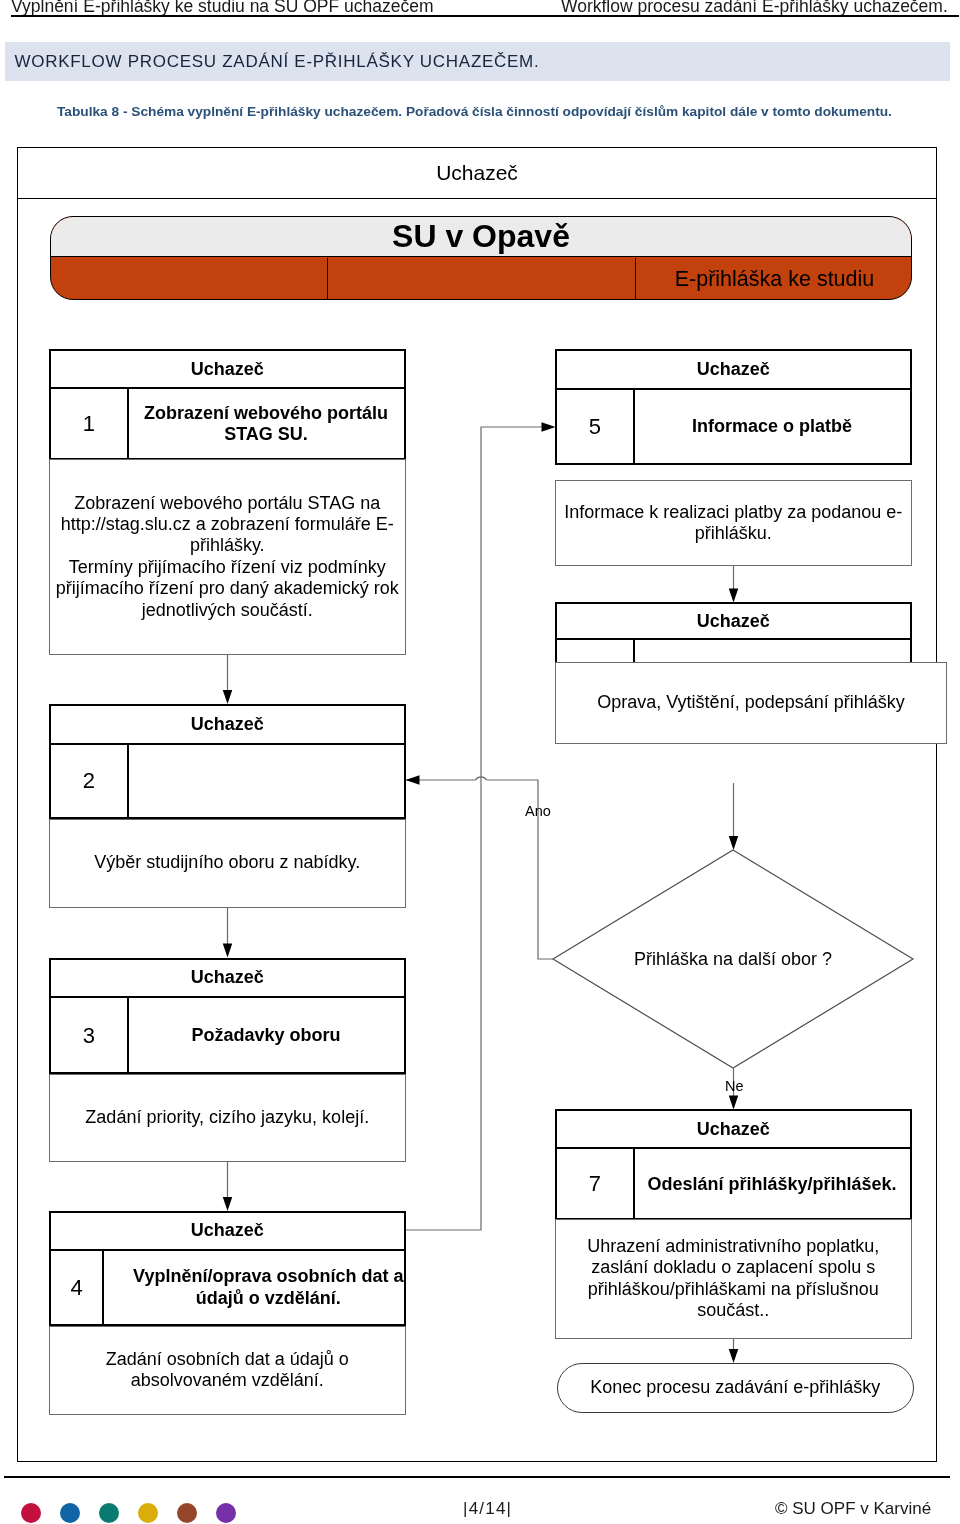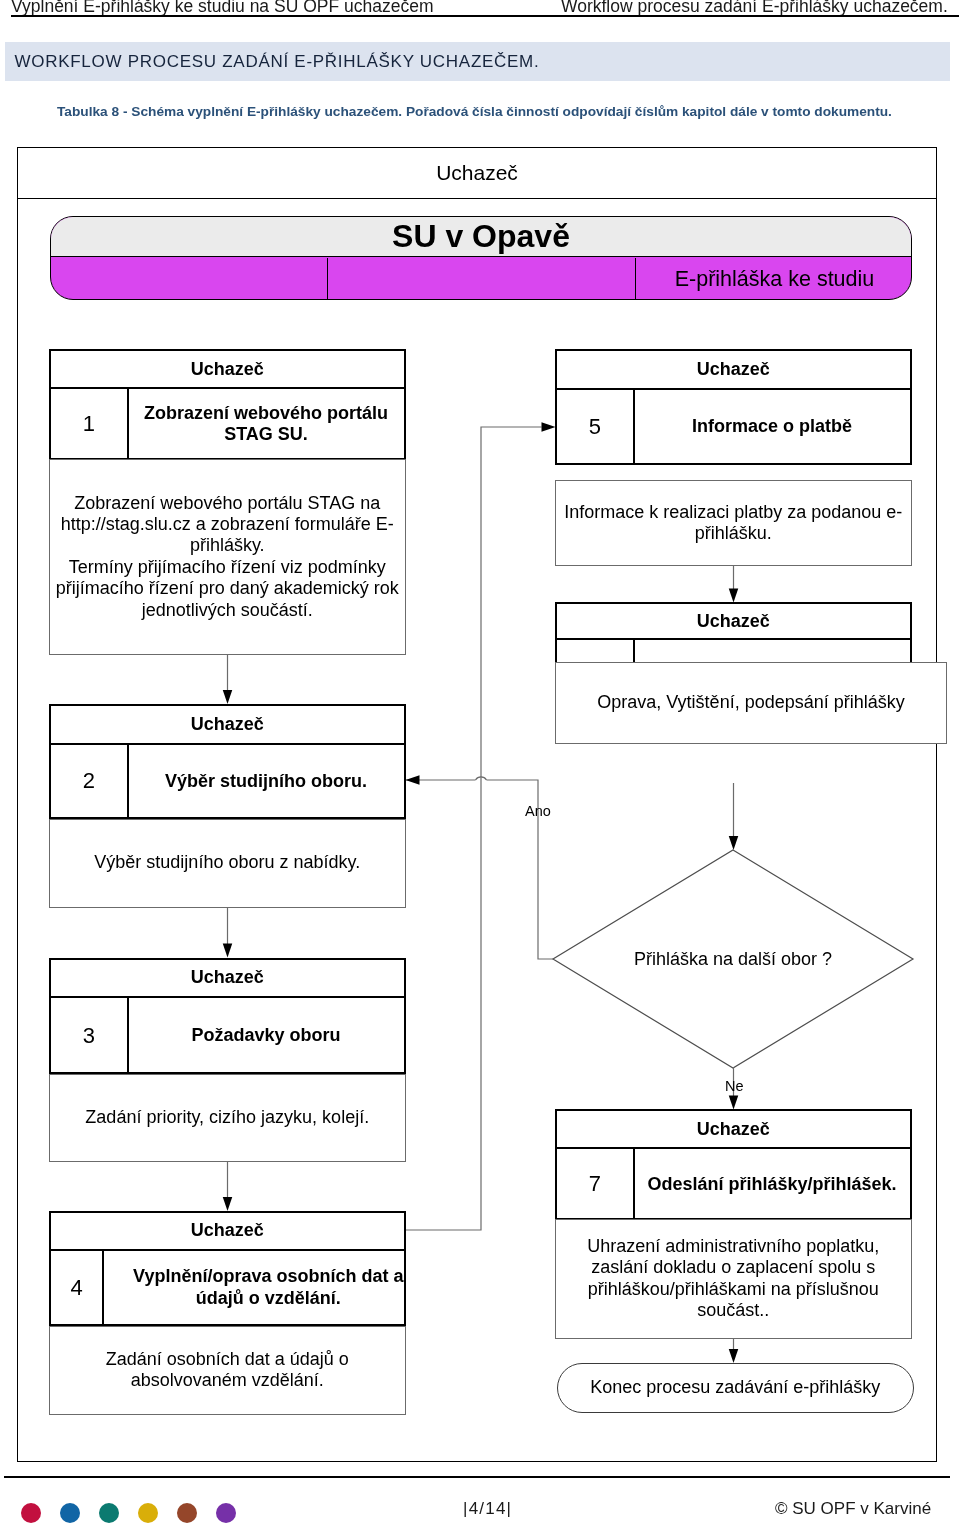--- a/index.html
+++ b/index.html
@@ -23,21 +23,21 @@
   #caption{left:57px;top:103px;font-size:13.7px;font-weight:700;color:#2b5179;
            line-height:18px;white-space:nowrap;}
 
   
   #frame{left:17px;top:147px;width:920px;height:1315px;border:1.6px solid #000;box-sizing:border-box;}
   #lane-sep{left:17px;top:198px;width:920px;height:1.3px;background:#000;}
   #lane-label{left:17px;top:161px;width:920px;text-align:center;font-size:21px;color:#000;}
 
   
   #pool{left:50px;top:215.5px;width:862px;height:84px;border:1.5px solid #000;
-        border-radius:23px;box-sizing:border-box;overflow:hidden;background:#d946ef;}
+        border-radius:23px;box-sizing:border-box;overflow:hidden;background:#c2410c;}
   #pool-top{position:absolute;left:0;top:0;width:100%;height:40px;background:#ebebeb;
             border-bottom:1.5px solid #000;box-sizing:border-box;}
   #pool-title{position:absolute;left:0;top:1.5px;width:100%;text-align:center;font-size:32px;font-weight:700;}
   #pool-c1{position:absolute;left:0;top:41.5px;width:275px;height:42.5px;}
   #pool-c2{position:absolute;left:275.5px;top:41.5px;width:308px;height:42.5px;border-left:1.3px solid #000;box-sizing:border-box;}
   #pool-c3{position:absolute;left:584px;top:41.5px;width:278px;height:42.5px;border-left:1.3px solid #000;box-sizing:border-box;
            display:flex;align-items:center;justify-content:center;font-size:21.5px;}
 
   
   .actbox{box-sizing:border-box;border:2.5px solid #000;background:#fff;}
@@ -156,23 +156,20 @@
           </div>
         </div>
       </div>
       <div class="abs descbox" style="left: 49px; top: 459px; width: 356.5px; height: 195.5px;">
         <div style="white-space: nowrap;">Zobrazení webového portálu STAG na<br>http://stag.slu.cz a zobrazení formuláře E-<br>přihlášky.<br>Termíny přijímacího řízení viz podmínky<br>přijímacího řízení pro daný akademický rok<br>jednotlivých součástí.</div>
       </div>
       <div class="abs actbox" style="left: 49px; top: 704px; width: 356.5px; height: 114.5px;">
         <div class="act-hd" style="height:38.5px">Uchazeč</div>
         <div class="act-bd" style="height:73.5px">
           <div class="act-num" style="width:77.5px">2</div>
-          <div class="act-tt">
-            <div style="white-space: nowrap;">Výběr studijního oboru.</div>
-          </div>
         </div>
       </div>
       <div class="abs descbox" style="left: 49px; top: 818.5px; width: 356.5px; height: 89px;">
         <div style="white-space: nowrap;">Výběr studijního oboru z nabídky.</div>
       </div>
       <div class="abs actbox" style="left: 49px; top: 957.5px; width: 356.5px; height: 116.5px;">
         <div class="act-hd" style="height:38px">Uchazeč</div>
         <div class="act-bd" style="height:76px">
           <div class="act-num" style="width:77.5px">3</div>
           <div class="act-tt">

